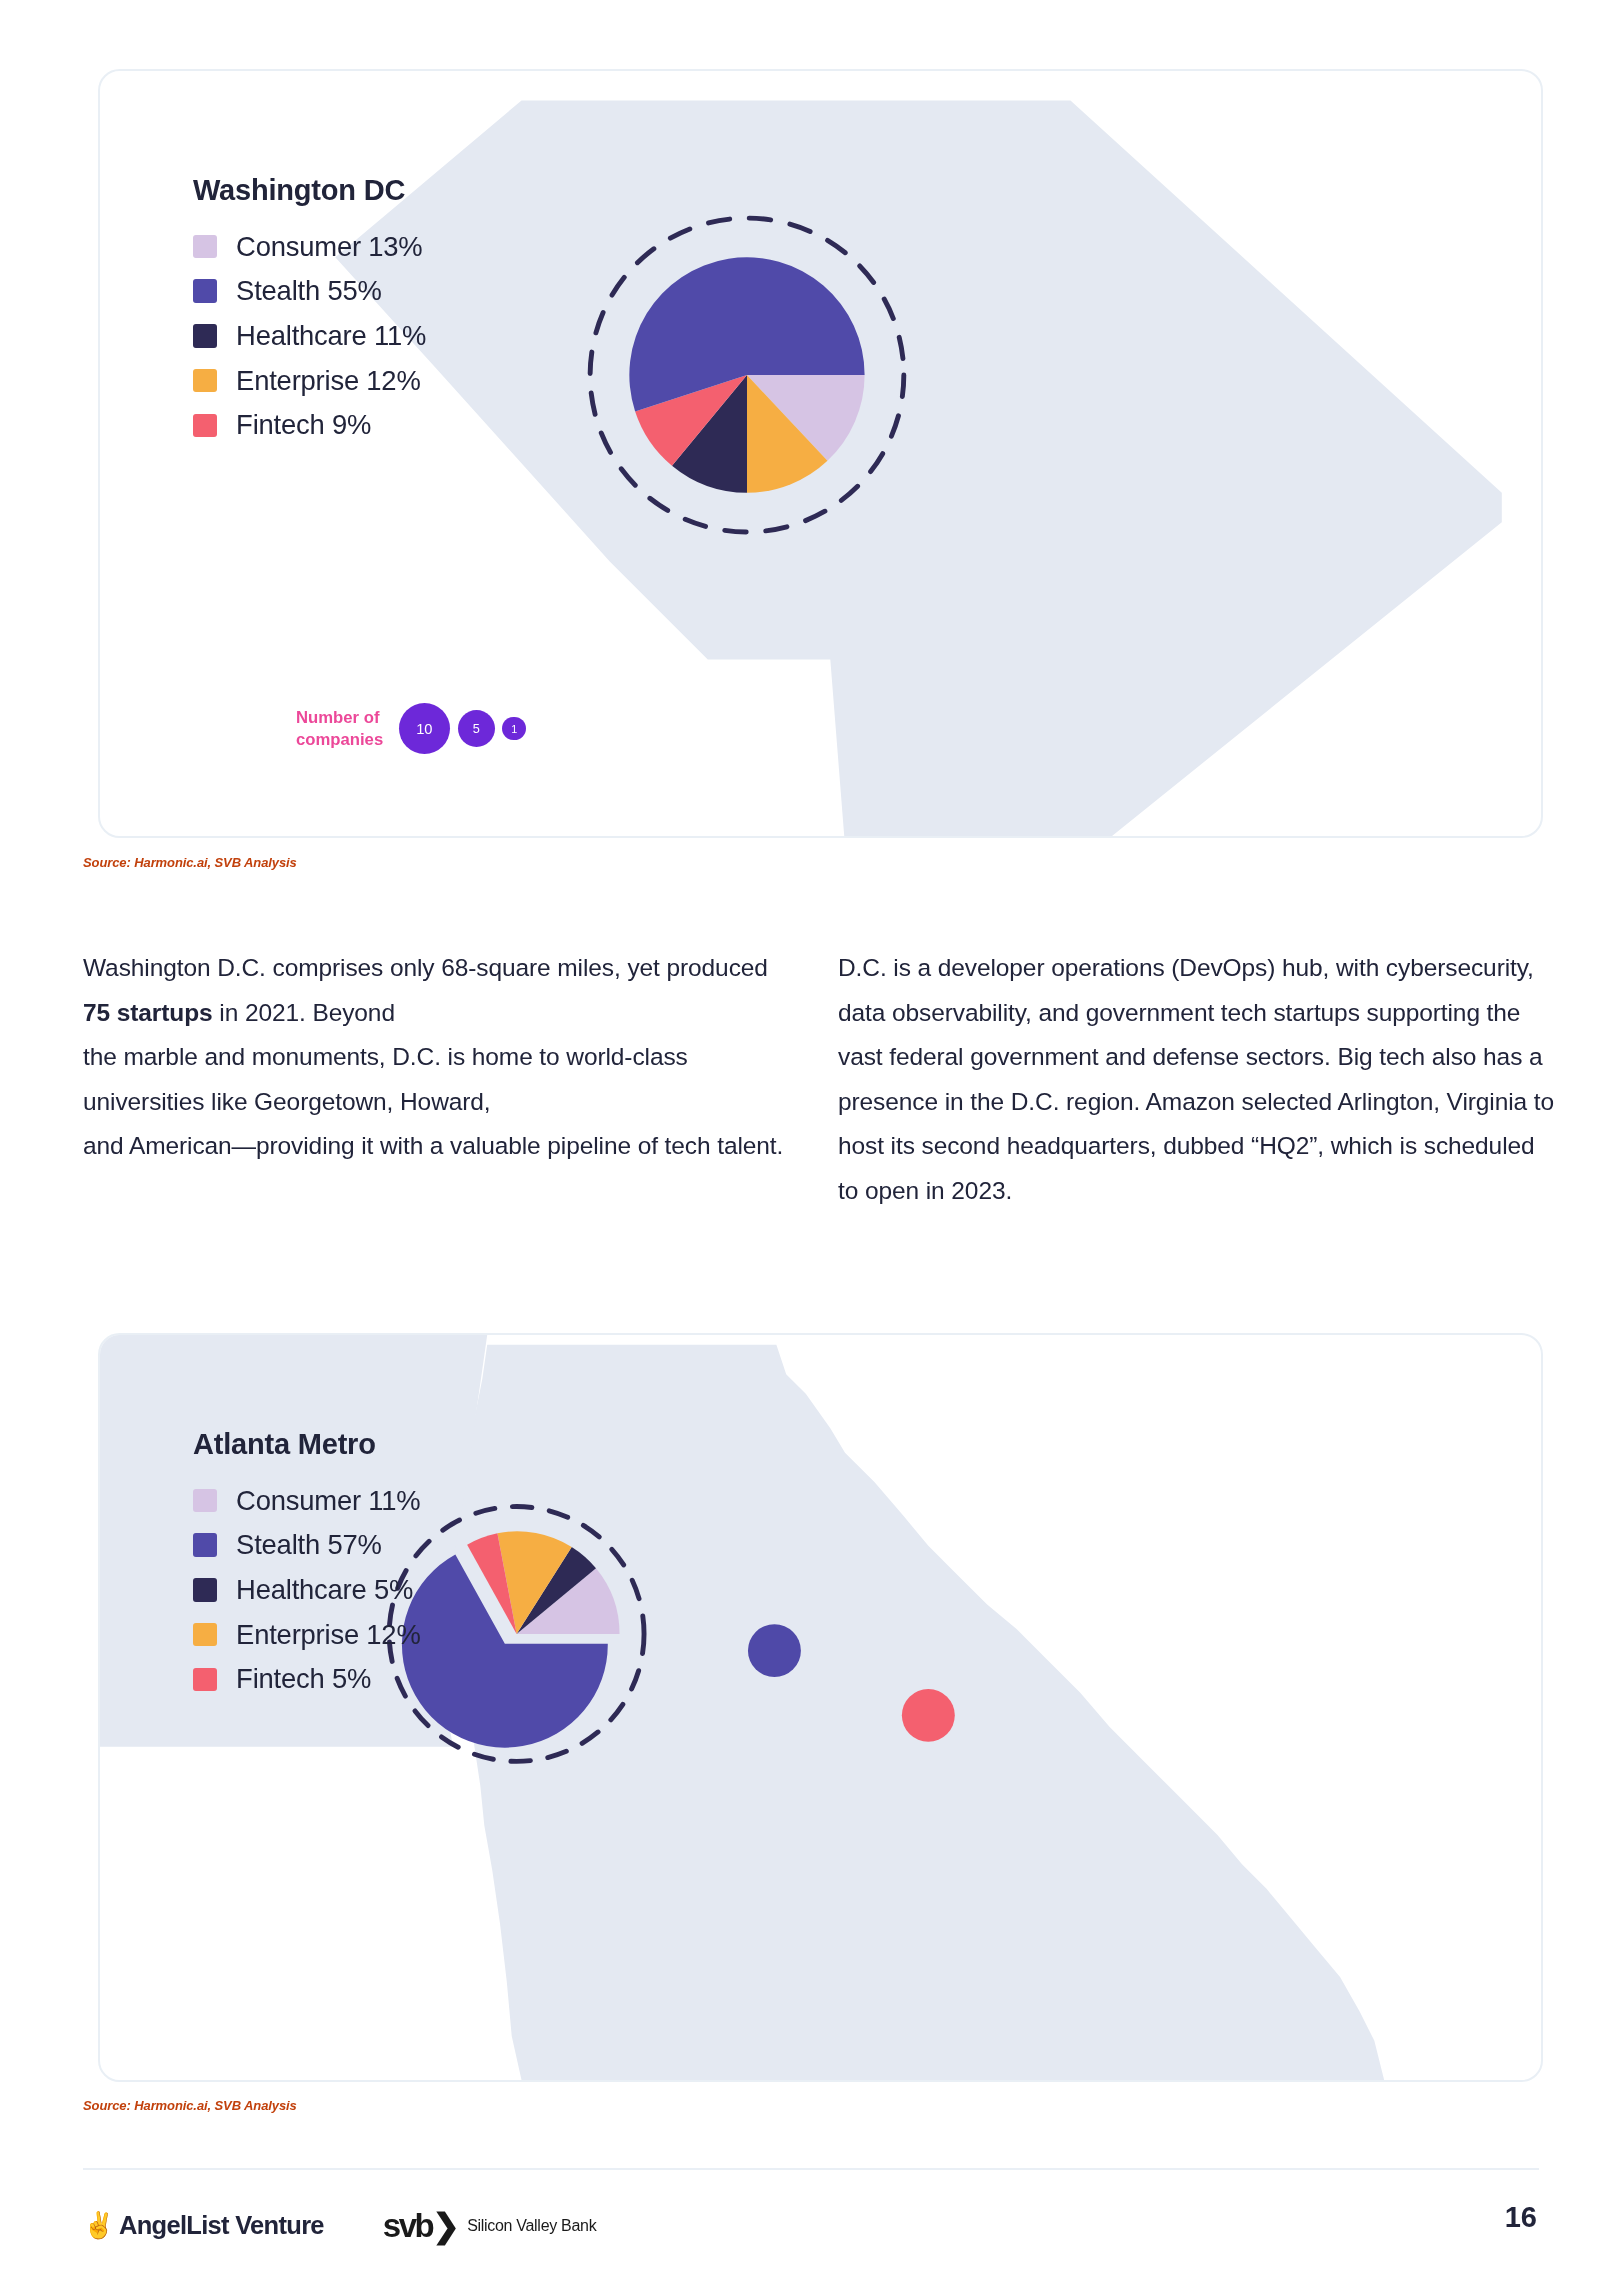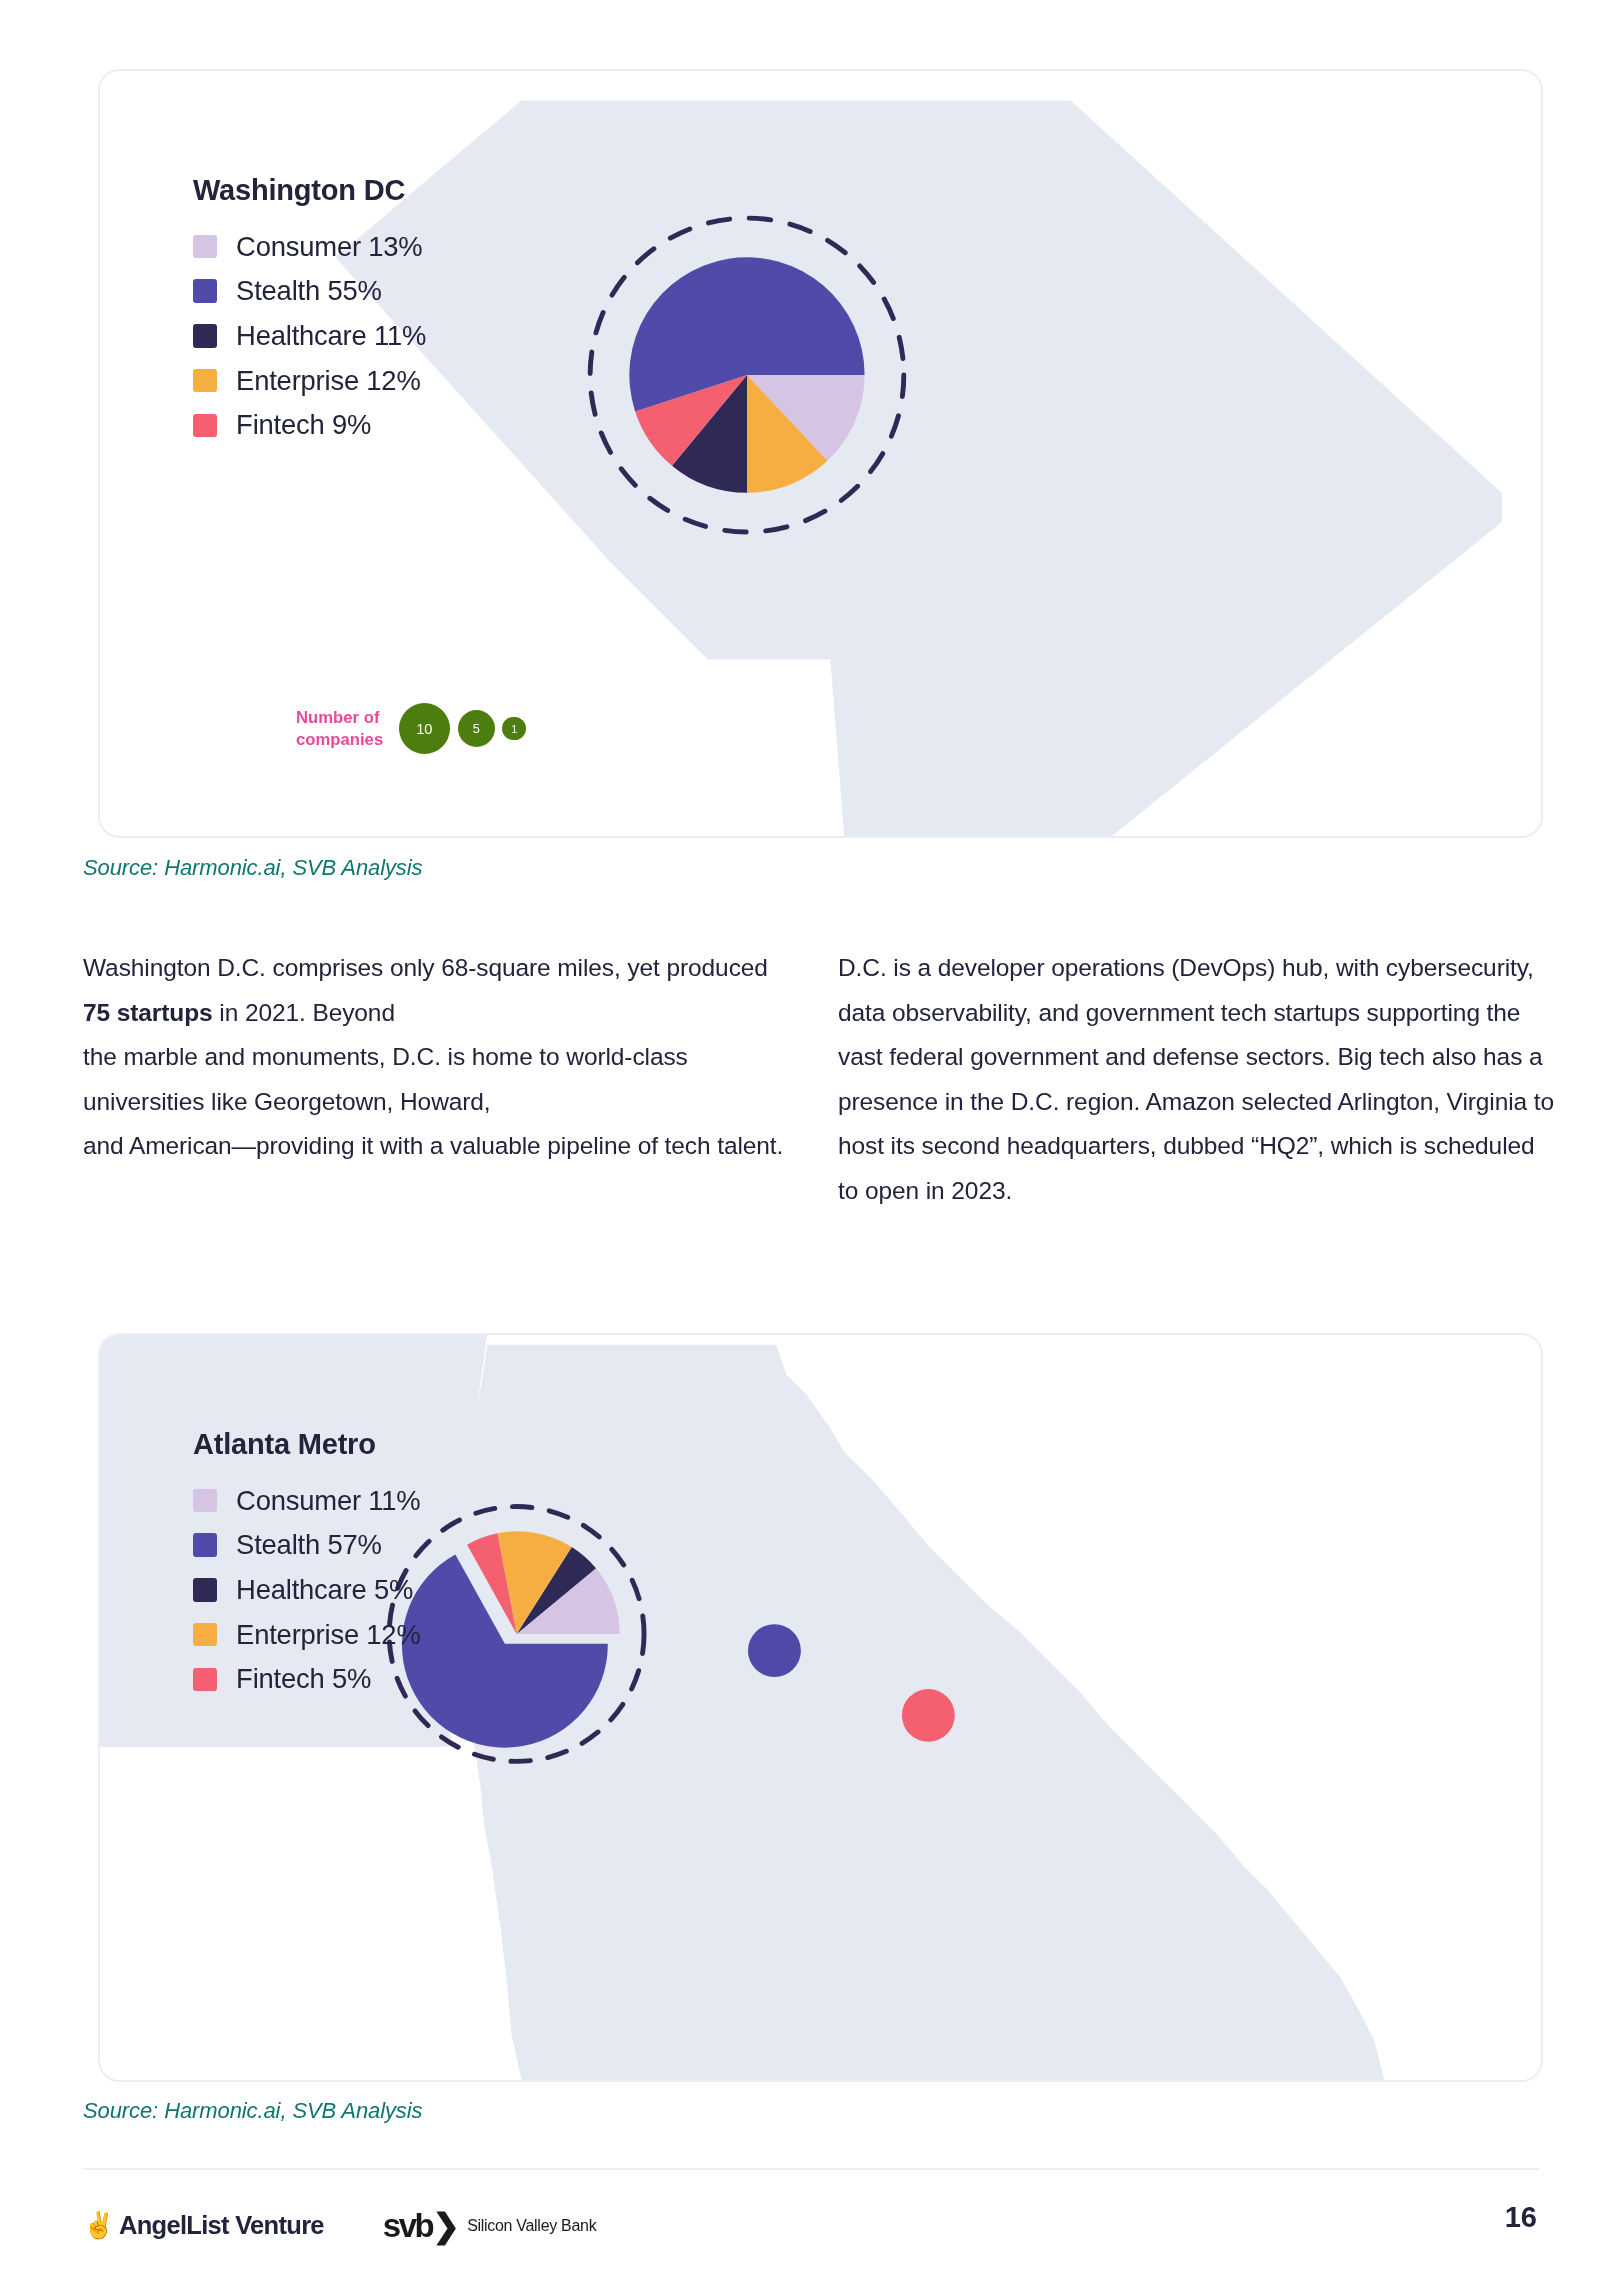--- a/index.html
+++ b/index.html
@@ -82,39 +82,39 @@
   .bubble-caption {
     font-size: 16.7px;
     font-weight: bold;
     line-height: 1.28;
     color: #ec4899;
     margin-right: 15.7px;
     white-space: pre-line;
   }
   .bubble {
     border-radius: 50%;
-    background: #4d7c0f;
+    background: #6d28d9;
     color: #ffffff;
     display: flex;
     align-items: center;
     justify-content: center;
     margin-right: 7.8px;
     font-size: 12.7px;
   }
   .bubble.b10 { width: 51px; height: 51px; font-size: 14.7px; }
   .bubble.b5  { width: 37px; height: 37px; font-size: 12.7px; }
   .bubble.b1  { width: 23.5px; height: 23.5px; font-size: 10.8px; }
 
   
   .source {
     position: absolute;
-    font-size: 22px;
+    font-size: 13px;
     font-style: italic;
-    font-weight: normal;
-    color: #0f766e;
+    font-weight: bold;
+    color: #c2410c;
     letter-spacing: -0.1px;
   }
   #source-dc      { left: 83px; top: 855px; }
   #source-atlanta { left: 83px; top: 2098px; }
 
   
   .body-col {
     position: absolute;
     font-size: 24.5px;
     line-height: 1.82;

